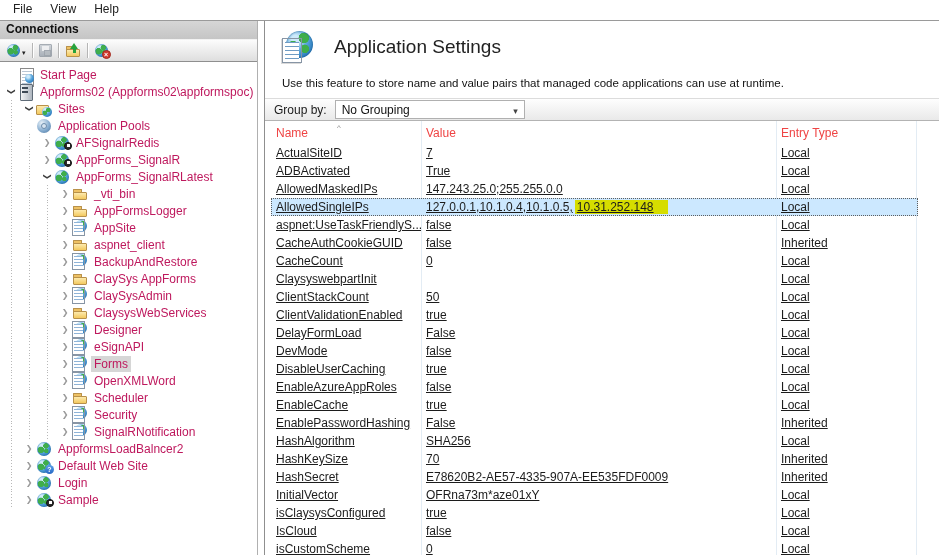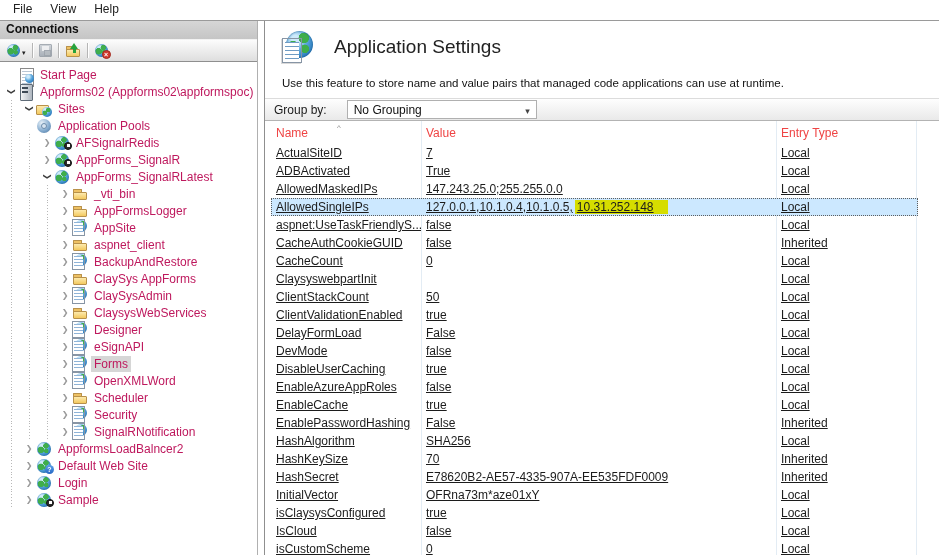--- a/index.html
+++ b/index.html
@@ -133,21 +133,21 @@
   .page-title { font-size: 19px; color: #222; font-weight: 400; }
   .description { padding: 14px 16px 9px 17px; font-size: 11.5px; font-weight: 400; color: #111; }
 
   
   .groupby-bar { height: 23px; background: linear-gradient(#fefefe,#e9e9e9);
     border-top: 1px solid #dcdcdc; border-bottom: 1px solid #b3b3b3;
     display: flex; align-items: center; padding: 0 9px; font-size: 12px; flex: none; }
   .groupby-label { margin-right: 8px; color: #1a1a1a; }
   .dropdown { width: 190px; height: 19px; background: #fff; border: 1px solid #b0b0b0;
     display: flex; align-items: center; justify-content: space-between;
-    padding: 0 6px; font-size: 12px; color: #111; margin-left: 12px; }
+    padding: 0 6px; font-size: 12px; color: #111; }
   .dd-caret::before { content: "\25BE"; font-size: 9px; color: #444; }
 
   
   .table { position: relative; flex: 1; display: flex; flex-direction: column;
     padding-left: 6px; overflow: hidden; }
   .vline { position: absolute; top: 0; bottom: 0; width: 1px; background: #e3ecf4; z-index: 0; }
   .table-header { display: grid; grid-template-columns: 150px 355px 140px 1fr;
     height: 23px; align-items: center; font-size: 12px; color: #ef4444; position: relative; flex: none; }
   .th { padding-left: 5px; position: relative; }
   .sort-caret { position: absolute; left: 66px; top: -3px; font-size: 8px; color: #8a8a8a; }

